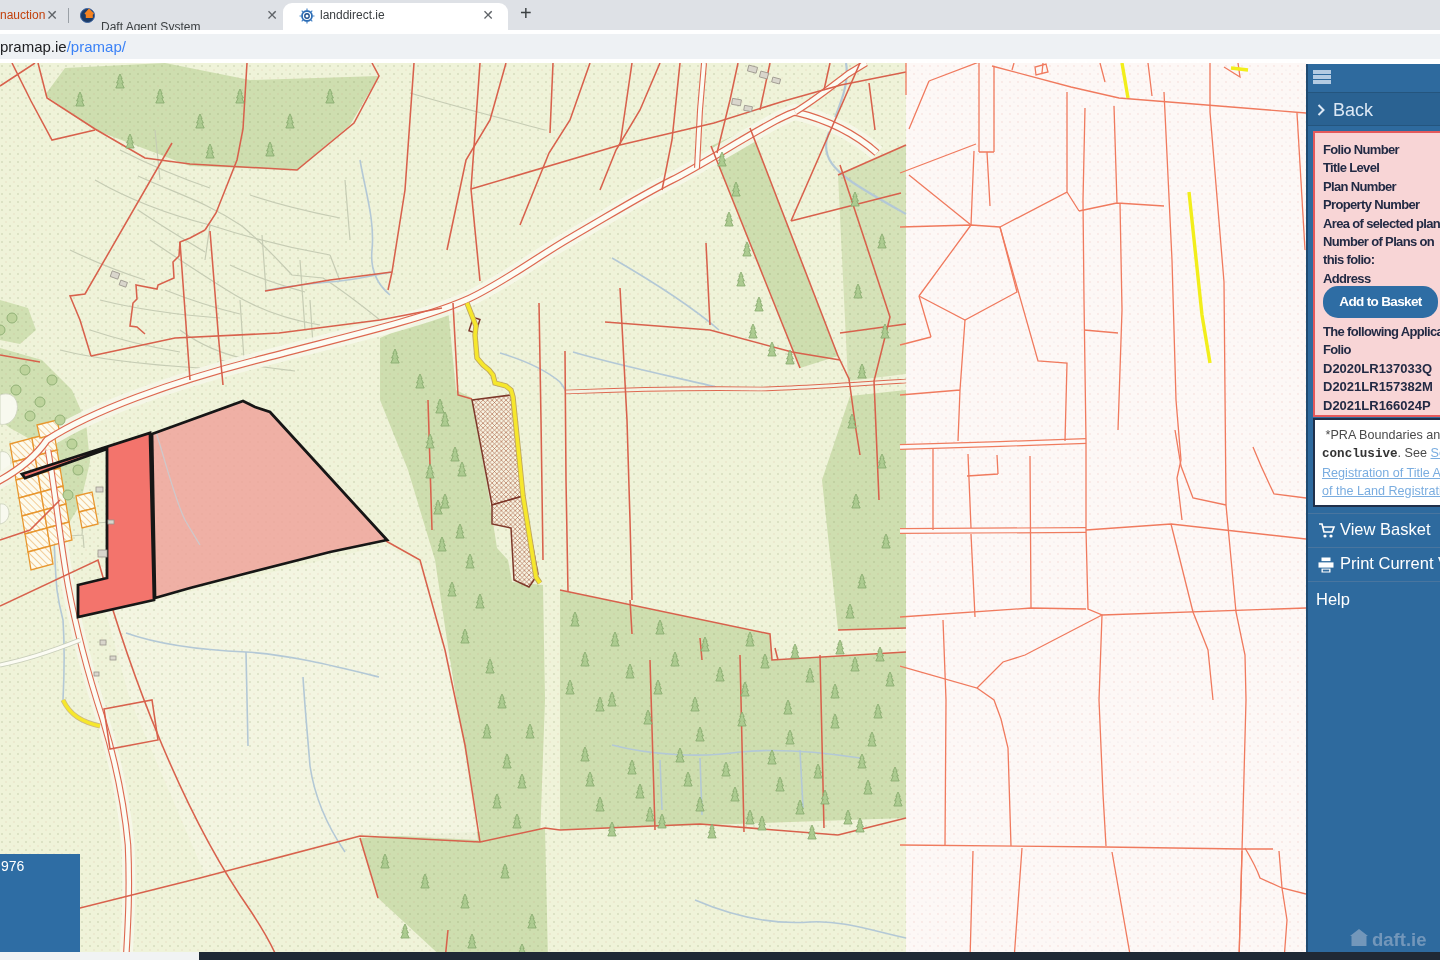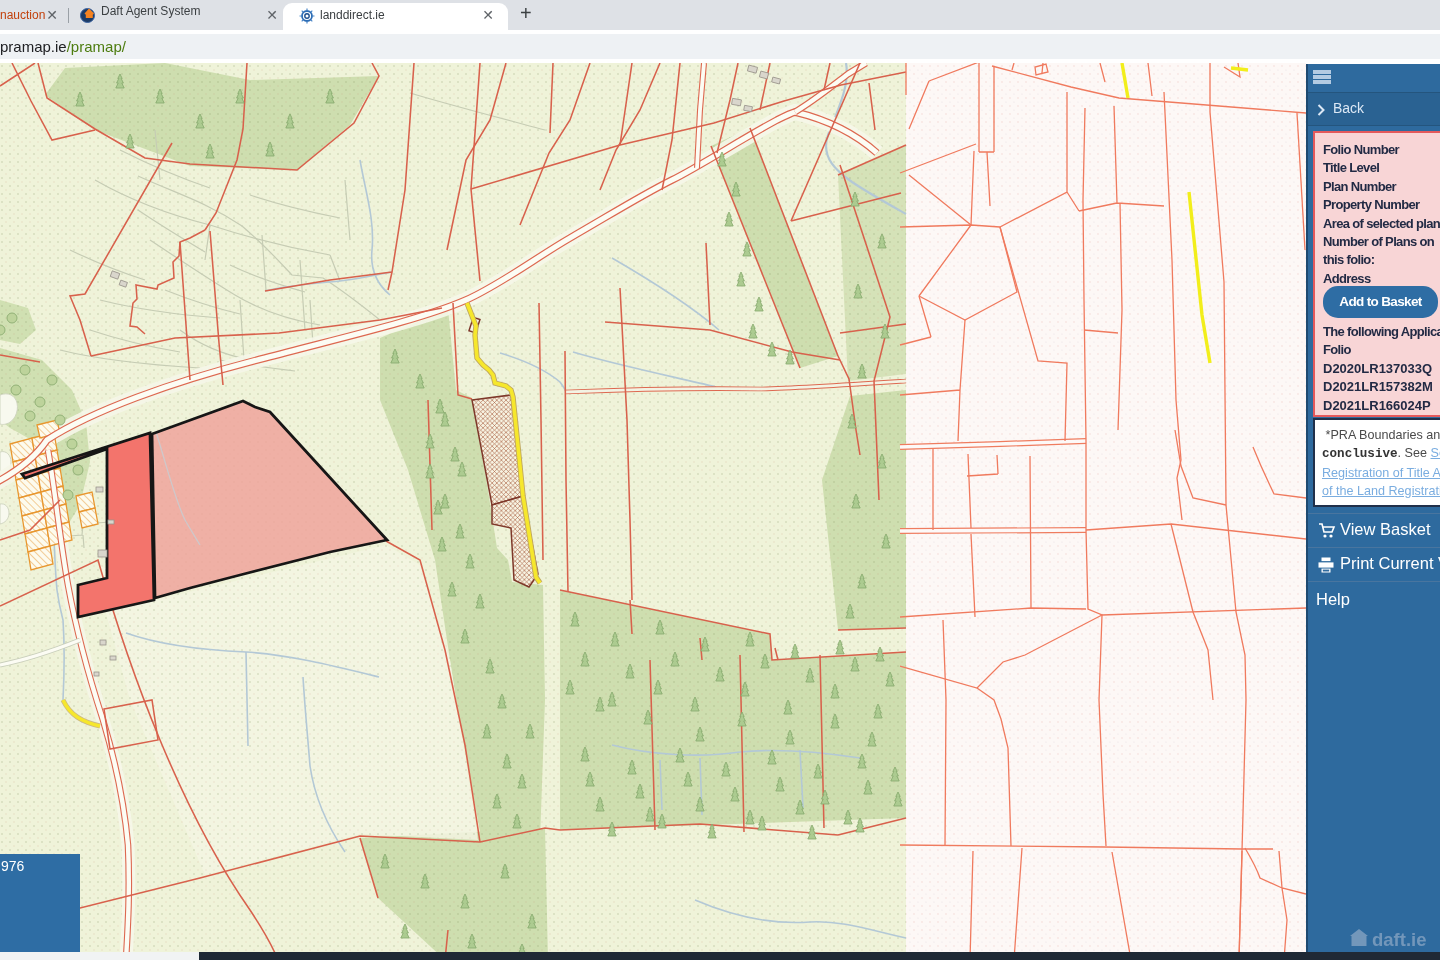--- a/index.html
+++ b/index.html
@@ -8,21 +8,21 @@
   
   #tabbar{position:absolute;left:0;top:0;width:1440px;height:30px;background:#dee1e6;}
   .tab-title{font-size:12px;color:#3c4043;white-space:nowrap;}
   #activetab{position:absolute;left:283px;top:3px;width:225px;height:27px;background:#fff;
     border-radius:9px 9px 0 0;}
   .tabx{position:absolute;width:16px;height:16px;color:#5f6368;font-size:14px;line-height:16px;
     text-align:center;}
   #toolbar{position:absolute;left:0;top:30px;width:1440px;height:33px;background:#fff;}
   #omnibox{position:absolute;left:0;top:34px;width:1440px;height:25px;background:#eef1f4;}
   #urltext{position:absolute;left:0;top:38px;font-size:15px;color:#202124;}
-  #urltext span{color:#4d7c0f;}
+  #urltext span{color:#3b82f6;}
   
   #sidebar{position:absolute;left:1306px;top:64px;width:134px;height:889px;background:#2e6a9e;overflow:hidden;border-left:2px solid #1e4a70;box-sizing:border-box;}
   #backrow{position:absolute;left:0;top:28px;width:134px;height:34px;background:#2a6292;color:#dce8f5;border-top:1px solid #24557e;border-bottom:1px solid #24557e;box-sizing:border-box;}
   .pinkbox{position:absolute;left:5px;top:67px;width:140px;height:282px;background:#f8d5d6;
     border:2px solid #e4595c;color:#222a44;font-weight:bold;font-size:13px;letter-spacing:-0.65px;}
   .whitebox{position:absolute;left:5px;top:354px;width:140px;height:85px;background:#fff;
     border:2px solid #20304a;font-size:12.6px;color:#4a4a4a;}
   .srow{position:absolute;left:0;width:140px;height:34px;color:#fff;font-size:16.5px;
     border-top:1px solid #49759f;}
   
@@ -427,21 +427,21 @@
 <div id="sidebar">
   <div style="position:absolute;left:5px;top:6px;width:18px;height:16px;">
     <div style="height:3.5px;background:#b4cbe2;margin-bottom:1.6px;"></div>
     <div style="height:3.5px;background:#b4cbe2;margin-bottom:1.6px;"></div>
     <div style="height:3.5px;background:#b4cbe2;"></div>
   </div>
   <div id="backrow">
     <svg width="8" height="12" style="position:absolute;left:9px;top:11px;" viewBox="0 0 8 12">
       <path d="M1.5,1 L6.5,6 L1.5,11" stroke="#dce8f5" stroke-width="2" fill="none"></path>
     </svg>
-    <span style="position:absolute;left:25px;top:7px;font-size:14px;">Back</span>
+    <span style="position:absolute;left:25px;top:7px;font-size:18px;">Back</span>
   </div>
   <div class="pinkbox">
     <div style="margin:8px 0 0 8px;line-height:18.4px;">
       Folio Number<br>Title Level<br>Plan Number<br>Property Number<br>
       <span style="white-space:nowrap;">Area of selected plans:</span><br>
       Number of Plans on this folio:<br>Address
     </div>
     <div style="position:absolute;left:8px;top:153px;width:115px;height:32px;background:#2e6da4;
       color:#fff;font-size:13.5px;text-align:center;line-height:31px;font-weight:bold;border-radius:15px;">Add to Basket</div>
     <div style="position:absolute;left:8px;top:190px;line-height:18.4px;white-space:nowrap;">
@@ -494,21 +494,21 @@
 
 <div id="tabbar">
   <span class="tab-title" style="position:absolute;left:0;top:8px;color:#c2410c;">nauction</span>
   <span class="tabx" style="left:44px;top:7px;">✕</span>
   <div style="position:absolute;left:68px;top:8px;width:1px;height:15px;background:#9aa0a6;"></div>
   <svg width="16" height="16" style="position:absolute;left:80px;top:7px;" viewBox="0 0 16 16">
     <circle cx="7.5" cy="8.5" r="7" fill="#1c3b66"></circle>
     <circle cx="7.5" cy="8.5" r="7" fill="none" stroke="#3a62a0" stroke-width="1"></circle>
     <path d="M9,1.5 L14,6.5 L12.8,7.8 L12.8,11 L5.8,11 L5.8,7.8 L4.5,6.5 Z" fill="#f58220"></path>
   </svg>
-  <span class="tab-title" style="position:absolute;left:101px;top:4px;text-align:right;">Daft Agent System</span>
+  <span class="tab-title" style="position:absolute;left:101px;top:20px;text-align:right;">Daft Agent System</span>
   <span class="tabx" style="left:264px;top:7px;">✕</span>
   <div id="activetab"></div>
   <svg width="16" height="16" style="position:absolute;left:299px;top:8px;" viewBox="0 0 16 16">
     <circle cx="8" cy="8" r="5" fill="none" stroke="#2d6db5" stroke-width="1.8"></circle>
     <circle cx="8" cy="8" r="2.2" fill="none" stroke="#1b4e8e" stroke-width="1.4"></circle>
     <path d="M8,0.5 L8,2.5 M8,13.5 L8,15.5 M0.5,8 L2.5,8 M13.5,8 L15.5,8 M2.7,2.7 L4.1,4.1 M11.9,11.9 L13.3,13.3 M13.3,2.7 L11.9,4.1 M4.1,11.9 L2.7,13.3" stroke="#4a86c8" stroke-width="1.2"></path>
   </svg>
   <span class="tab-title" style="position:absolute;left:320px;top:8px;">landdirect.ie</span>
   <span class="tabx" style="left:480px;top:7px;">✕</span>
   <span style="position:absolute;left:520px;top:2px;font-size:20px;color:#3c4043;font-weight:300;">+</span>

